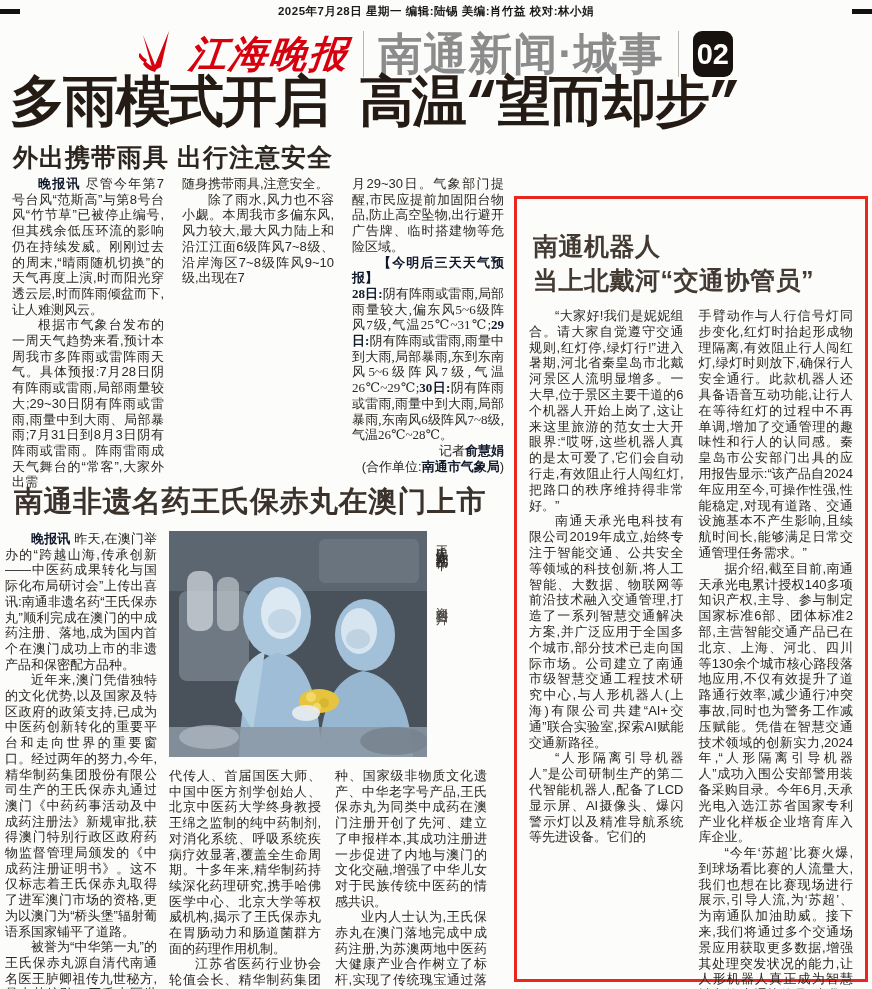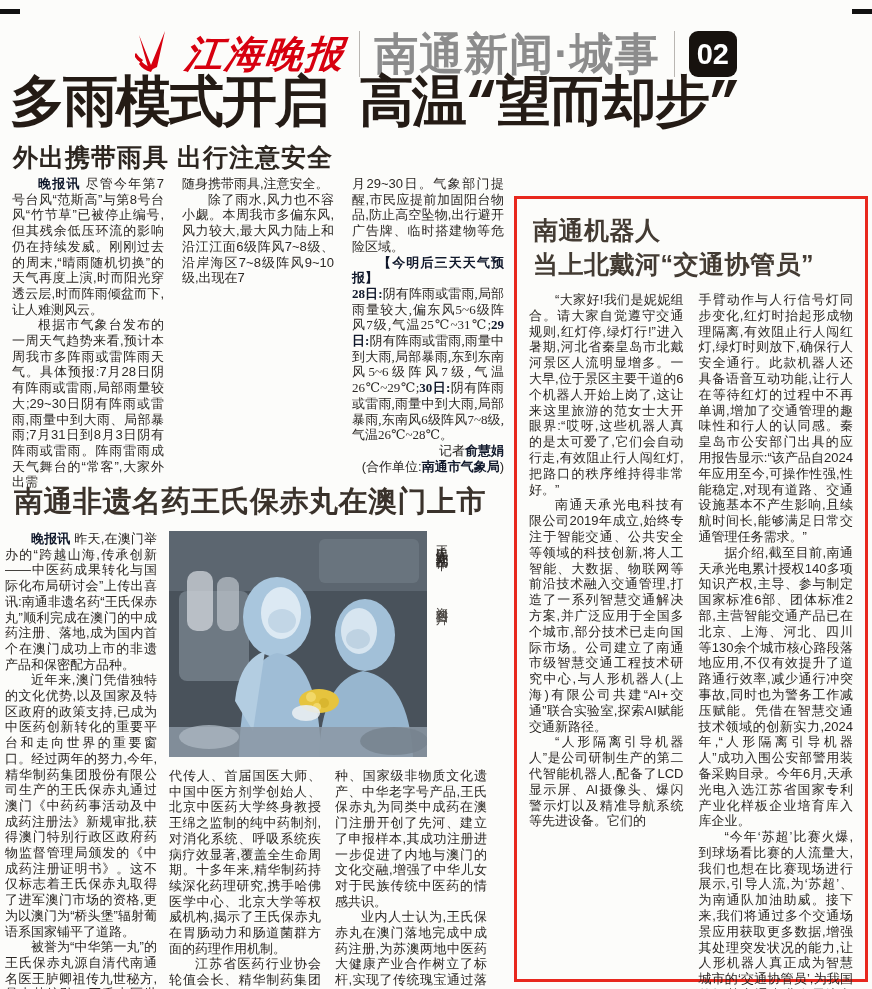--- a/index.html
+++ b/index.html
@@ -8,21 +8,21 @@
   
   .topbar{position:absolute;top:4px;left:0;width:100%;text-align:center;font-size:11.5px;font-weight:700;color:#1c1a18;letter-spacing:.5px;}
   .tick{position:absolute;top:9px;width:20px;height:5px;background:#111;}
   .tick.l{left:0;} .tick.r{right:0;}
   
   .masthead{position:absolute;top:26px;left:0;width:100%;height:56px;display:flex;justify-content:center;align-items:center;gap:14px;}
   .brand{display:flex;align-items:center;gap:4px;}
   .brand-name{font-family:"Liberation Serif","DejaVu Serif",serif;font-style:italic;font-weight:900;font-size:38px;color:#d7000f;letter-spacing:2px;transform:skewX(-6deg);}
   .mast-div{width:1px;height:46px;background:#b9b6b2;}
   .section-title{font-size:44px;font-weight:800;color:#8c8c8c;letter-spacing:1px;white-space:nowrap;}
-  .page-badge{width:48px;height:46px;background:#17120e;border-radius:9px;color:#fff;font-size:29px;font-weight:800;display:flex;align-items:center;justify-content:center;}
+  .page-badge{width:40px;height:46px;background:#17120e;border-radius:9px;color:#fff;font-size:29px;font-weight:800;display:flex;align-items:center;justify-content:center;}
   
   .headline{position:absolute;top:76px;left:10px;width:856px;font-size:55px;line-height:60px;font-weight:900;color:#241b15;letter-spacing:-2px;white-space:nowrap;font-family:Liberation Mono, monospace;}
   .subhead{position:absolute;top:141px;left:13px;font-size:25px;font-weight:600;color:#2d2620;letter-spacing:1px;}
   .wx-body{position:absolute;top:176px;left:12px;width:492px;height:306px;display:flex;gap:18px;}
   .col{flex:1;font-size:13px;line-height:15.7px;text-align:justify;}
   .para{margin:0;} .ind{text-indent:2em;}
   .kai{font-family:"Liberation Serif","DejaVu Serif",serif;}
   .byline{text-align:right;margin:0;}
   b{font-weight:700;color:#0f172a;}
   
@@ -31,32 +31,33 @@
   .macau-body{display:flex;gap:12px;padding-left:5px;}
   .mcol1{width:152px;flex:none;font-size:13px;line-height:15.7px;text-align:justify;}
   .mright{width:333px;flex:none;}
   .photo-row{display:flex;gap:7px;height:228px;}
   .photo{width:258px;height:226px;flex:none;background:#4a525a;}
   .caption{writing-mode:vertical-rl;font-size:12.5px;line-height:15px;color:#2b2724;padding-top:4px;letter-spacing:2px;}
   .caption .src{padding-top:26px;color:#4a4642;}
   .mcols2{display:flex;gap:14px;margin-top:9px;}
   .mcol{width:152px;flex:none;font-size:13px;line-height:15.7px;text-align:justify;}
   
-  .redbox{position:absolute;top:196px;left:514px;width:354px;height:786px;border:3px solid #e8281e;box-sizing:border-box;padding:12px 12px 10px 12px;background:#fcfcfa;}
+  .redbox{position:absolute;top:196px;left:514px;width:354px;height:786px;border:3px solid #e8281e;box-sizing:border-box;padding:28px 12px 10px 12px;background:#fcfcfa;}
   .rb-title{margin:2px 0 0 4px;font-size:25px;line-height:34px;font-weight:600;color:#433b33;letter-spacing:.5px;}
   .rb-cols{display:flex;gap:15px;margin-top:11px;}
   .rb-col{flex:1;font-size:13px;line-height:15.8px;text-align:justify;}
 </style>
 </head>
 <body>
 
 <div class="page">
 
   <div class="tick l"></div>
   <div class="tick r"></div>
+  <div class="topbar">2025年7月28日 星期一  编辑:陆锡 美编:肖竹益 校对:林小娟</div>
 
   <div class="masthead">
     <div class="brand">
       <span>
         <svg width="46" height="42" viewBox="0 0 46 42">
           <path d="M4 4 L16 34 L30 0 L22 36 L14 40 Z" fill="#d7000f"></path>
           <path d="M6 30 q6 6 12 7 l-2 4 q-8 -2 -12 -8 Z" fill="#d7000f"></path>
           <path d="M1 22 q3 5 7 7 l-2 3 q-5 -3 -7 -8 Z" fill="#d7000f"></path>
         </svg>
       </span>

